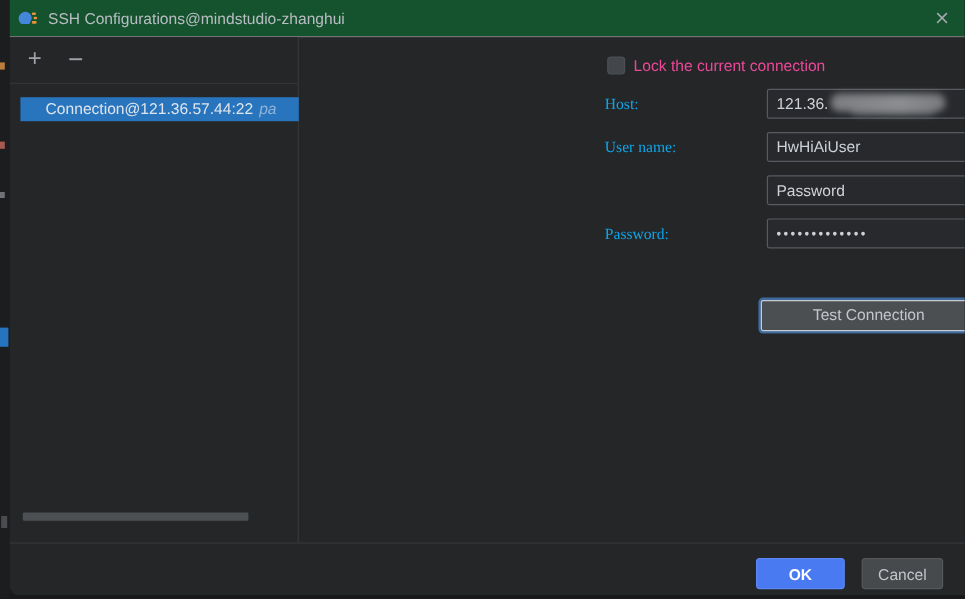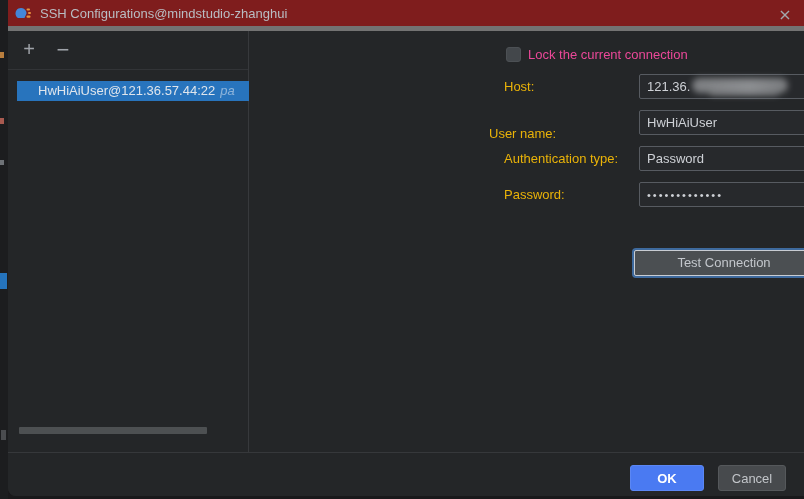--- a/index.html
+++ b/index.html
@@ -15,21 +15,21 @@
   .bg-strip { position:absolute; left:0; top:0; width:8px; height:499px; background:#1c1d1f; }
   .bg-mark { position:absolute; }
 
   
   .dialog {
     position:absolute; left:8px; top:0; width:796px; height:496px;
     background:#242628; border-bottom-left-radius:8px; overflow:hidden;
   }
   .titlebar {
     position:absolute; left:0; top:0; right:0; height:31px;
-    background:#7f1d1d; border-bottom:5px solid #737373;
+    background:#14532d; border-bottom:1px solid #737373;
     display:flex; align-items:center;
   }
   .title-icon { width:17px; height:17px; margin-left:7px; flex:0 0 auto; }
   .title-text { margin-left:8px; color:#b9bdc3; font-size:13px; white-space:nowrap; }
   .close-btn {
     position:absolute; right:6px; top:3px; width:26px; height:24px;
     color:#a2a6ac; font-size:16px; text-align:center; line-height:24px; cursor:default;
     font-family:"DejaVu Sans",sans-serif;
   }
 
@@ -54,21 +54,21 @@
     padding-left:21px; white-space:nowrap; overflow:hidden; font-size:13px;
   }
   .list-item .suffix { color:rgba(222,232,242,0.55); margin-left:5px;font-style:italic; }
   .hscrollbar {
     position:absolute; left:11px; top:396px; width:188px; height:7px;
     background:#4d5052; border-radius:1px;
   }
 
   
   .form { position:absolute; left:241px; top:31px; right:0; height:421px; }
-  .row-label { position:absolute; color:#eab308; line-height:25px; white-space:nowrap; }
+  .row-label { position:absolute; color:#0ea5e9; line-height:25px; white-space:nowrap;font-family:Liberation Serif, serif; }
   .field {
     position:absolute; background:#27292c; border:1px solid #575b61; border-radius:2px;
     color:#ced1d6; font-size:13px; padding:0 7px; outline:none; height:25px;
     font-family:"Liberation Sans","DejaVu Sans",sans-serif;
   }
   .field-wrap { position:absolute; }
   .field-wrap .field { position:absolute; left:0; top:0; width:100%; height:100%; }
   .blur-patch {
     position:absolute; background:linear-gradient(100deg,#8a8c8f,#9b9da0 60%,#85878a);
     filter:blur(3px); opacity:0.85; border-radius:9px; pointer-events:none;
@@ -126,41 +126,40 @@
     <span class="title-text">SSH Configurations@mindstudio-zhanghui</span>
     <div class="close-btn">×</div>
   </div>
 
   <div class="sidebar">
     <div class="side-toolbar">
       <div class="tool-btn tool-add">+</div>
       <div class="tool-btn tool-remove">−</div>
     </div>
     <div class="list-item">
-      <span>HwHiAiUser@121.36.57.44:22</span><span class="suffix">pa</span>
+      <span>Connection@121.36.57.44:22</span><span class="suffix">pa</span>
     </div>
     <div class="hscrollbar"></div>
   </div>
 
   <div class="form">
 
     <div class="checkbox unchecked" style="left:257px;top:16px;"></div>
     <div class="check-label lock-label" style="left:279px;top:16px;">Lock the current connection</div>
 
     <div class="row-label" style="left:255px;top:43px;">Host:</div>
     <div class="field-wrap" style="left:390px;top:43px;width:168px;height:25px;">
       <input class="field" value="121.36." style="">
       <div class="blur-patch" style="left:53px;top:4px;width:96px;height:15px;"></div>
       <div class="blur-patch" style="left:70px;top:14px;width:70px;height:8px;opacity:0.55;"></div>
     </div>
 
-    <div class="row-label" style="left:240px;top:79px;margin-top:11px;">User name:</div>
+    <div class="row-label" style="left:255px;top:79px;">User name:</div>
     <input class="field" style="left: 390px; top: 79px; width: 168px;" value="HwHiAiUser">
 
-    <div class="row-label" style="left:255px;top:115px;">Authentication type:</div>
     <div class="select" style="left:390px;top:115px;width:387px;">
       <span>Password</span>
       
     </div>
 
     <div class="row-label" style="left:255px;top:151px;text-align:center;">Password:</div>
     <input class="field pwd" style="left: 390px; top: 151px; width: 172px;" value="•••••••••••••">
 
     <div class="test-btn">Test Connection</div>
   </div>

